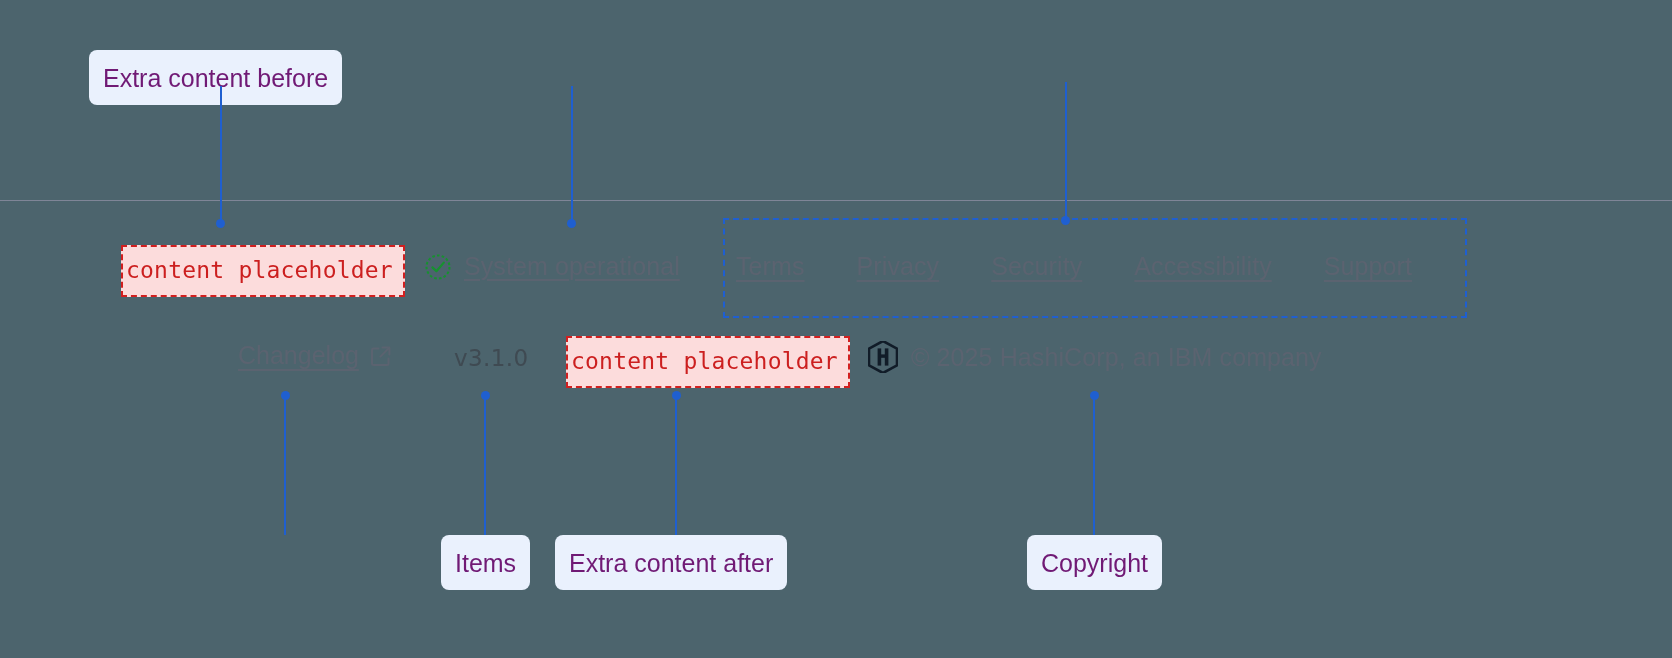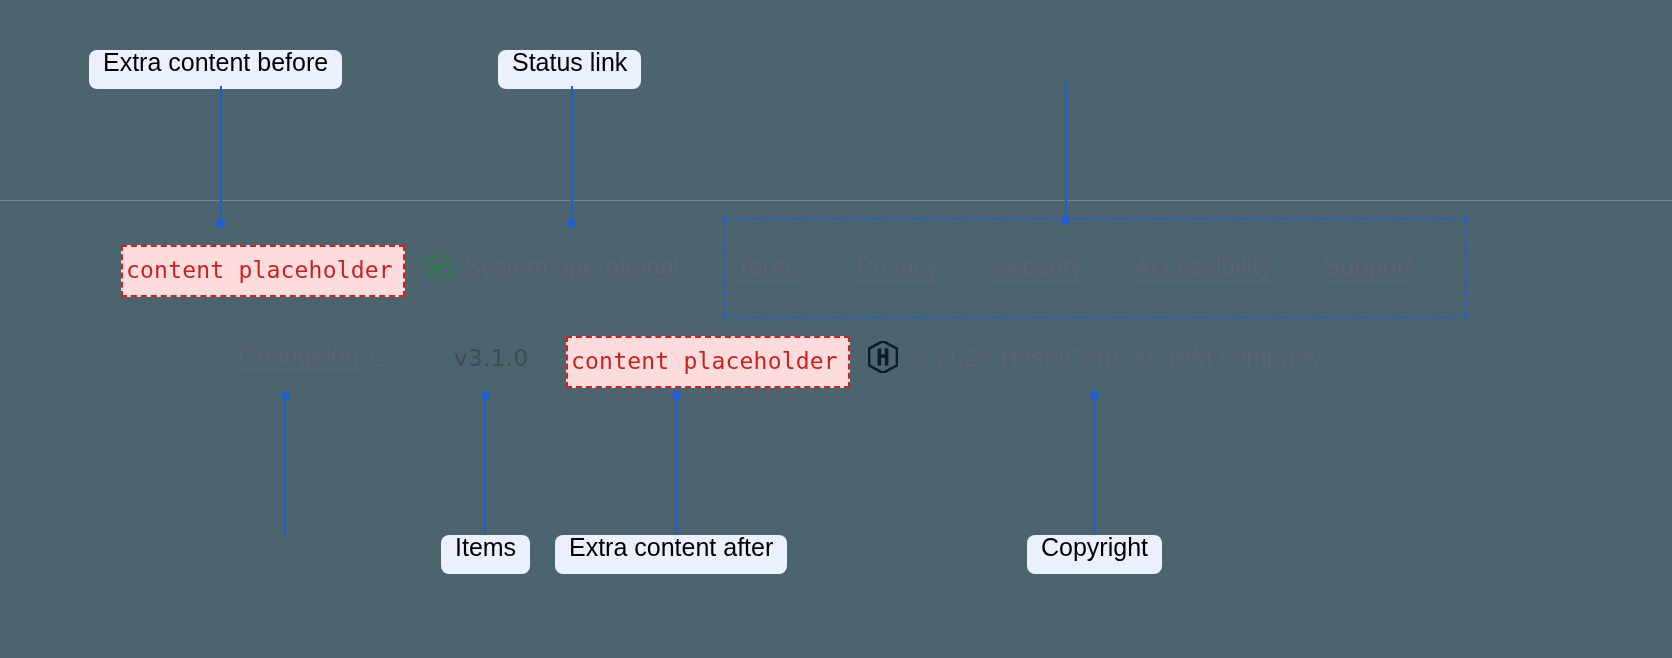--- a/index.html
+++ b/index.html
@@ -138,24 +138,24 @@
     color: #5b6370;
     letter-spacing: 0.1px;
     white-space: nowrap;
   }
 
   
   .ann-label {
     position: absolute;
     box-sizing: border-box;
     background: #eaf1fd;
-    color: #000000;
+    color: #701a75;
     font-size: 25px;
     line-height: 1;
-    padding: 0 14px 14px 14px;
+    padding: 16px 14px 14px 14px;
     border-radius: 8px;
     white-space: nowrap;
   }
   .ann-line {
     position: absolute;
     width: 2px;
     background: #1f5fd0;
   }
   .ann-dot {
     position: absolute;
@@ -223,21 +223,20 @@
         <rect x="12.6" y="13.4" width="4.8" height="3.4" fill="#111c28"></rect>
       </svg>
     </span>
     <span class="copyright-text">© 2025 HashiCorp, an IBM company</span>
   </div>
 
   <div class="ann-label" style="left:89px; top:50px;">Extra content before</div>
   <div class="ann-line" style="left:220px; top:86px; height:138px;"></div>
   <div class="ann-dot" style="left:216px; top:219px;"></div>
 
-  <div class="ann-label" style="left:498px; top:50px;">Status link</div>
   <div class="ann-line" style="left:571px; top:86px; height:138px;"></div>
   <div class="ann-dot" style="left:567px; top:219px;"></div>
 
   <div class="ann-line" style="left:1065px; top:82px; height:139px;"></div>
   <div class="ann-dot" style="left:1061px; top:216px;"></div>
 
   <div class="ann-dot" style="left:281px; top:391px;"></div>
   <div class="ann-line" style="left:284px; top:396px; height:139px;"></div>
 
   <div class="ann-dot" style="left:481px; top:391px;"></div>

